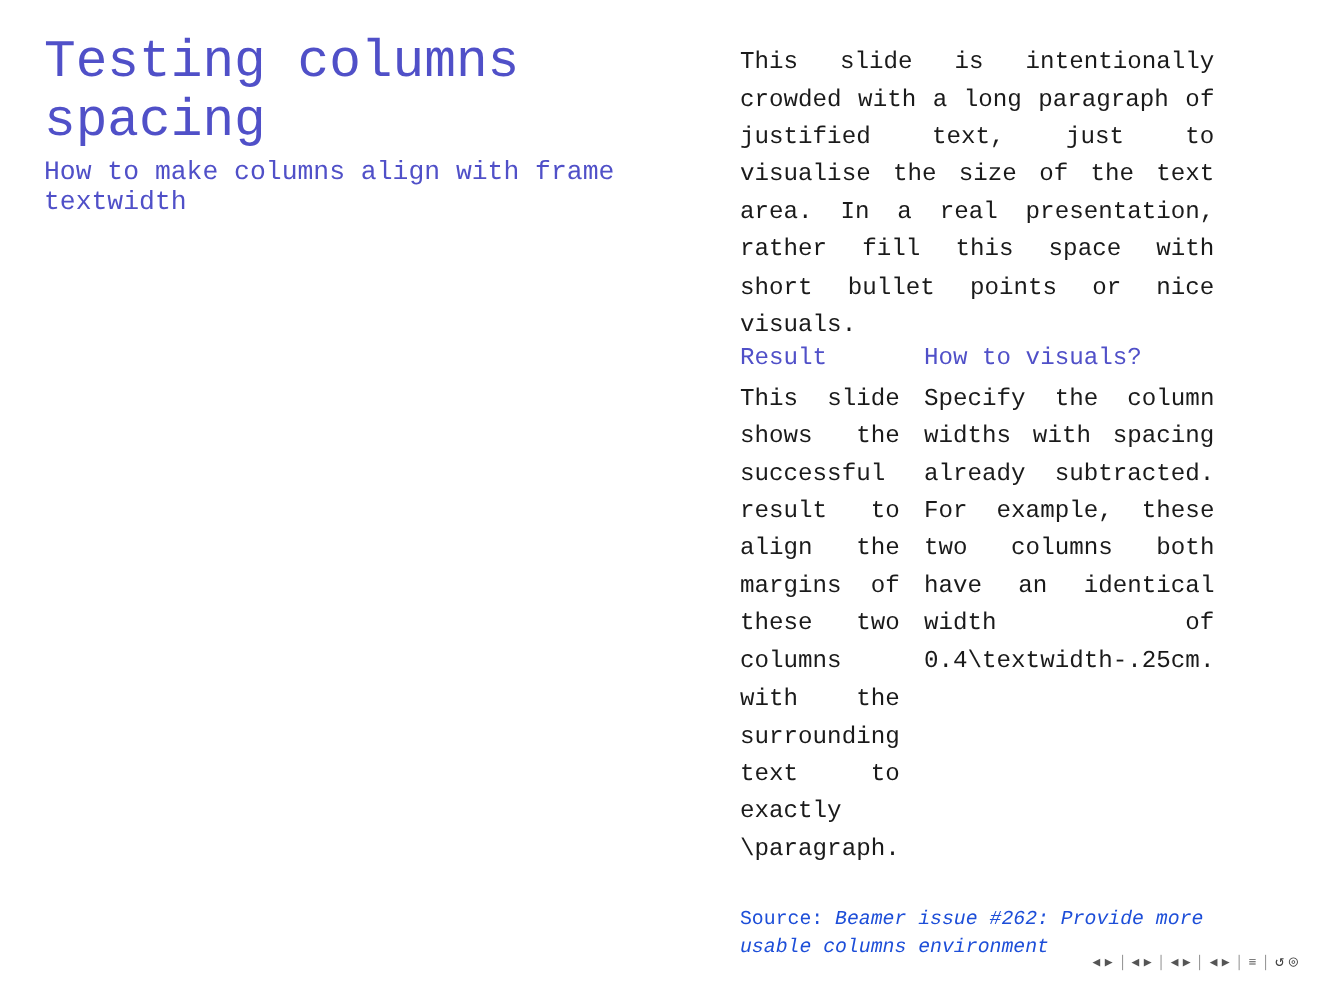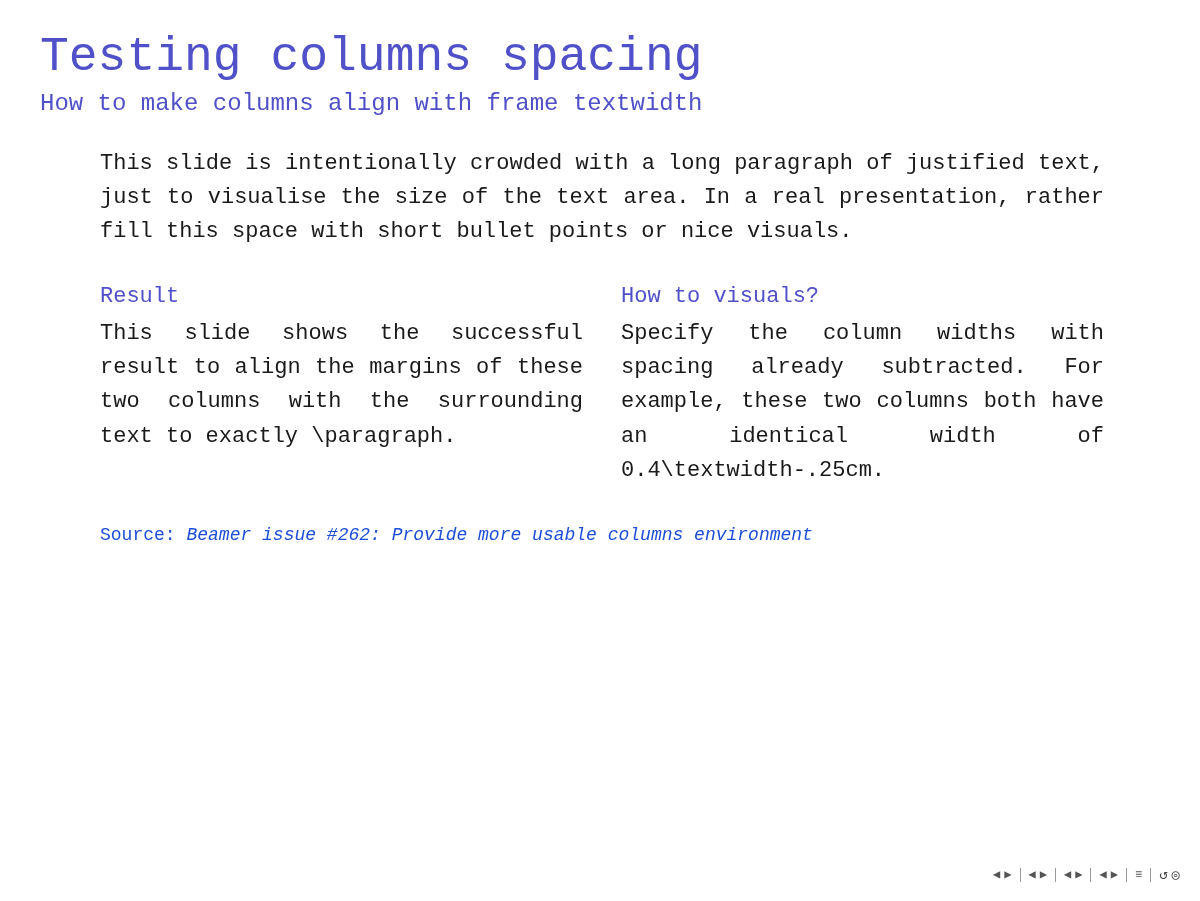--- a/index.html
+++ b/index.html
@@ -15,21 +15,21 @@
       font-family: 'Courier New', Courier, monospace;
       position: relative;
       overflow: hidden;
     }
 
     .slide-container {
       width: 1200px;
       height: 901px;
       padding: 30px 36px 40px 40px;
       display: flex;
-      flex-direction: column;
+      flex-direction: row;
     }
 
     .header {
       margin-bottom: 20px;
     }
 
     .title {
       font-family: 'Courier New', Courier, monospace;
       font-size: 48px;
       color: #5050c8;
@@ -47,26 +47,25 @@
     .content {
       padding: 10px 60px 0 60px;
       flex: 1;
     }
 
     .intro-paragraph {
       font-size: 22px;
       color: #1a1a1a;
       text-align: justify;
       line-height: 1.55;
-      margin-bottom: 35px;
     }
 
     .columns-section {
       display: flex;
-      gap: 38px;
+      gap: 22px;
       margin-bottom: 35px;
     }
 
     .column {
       flex: 1;
     }
 
     .column-heading {
       font-size: 22px;
       color: #5050c8;

